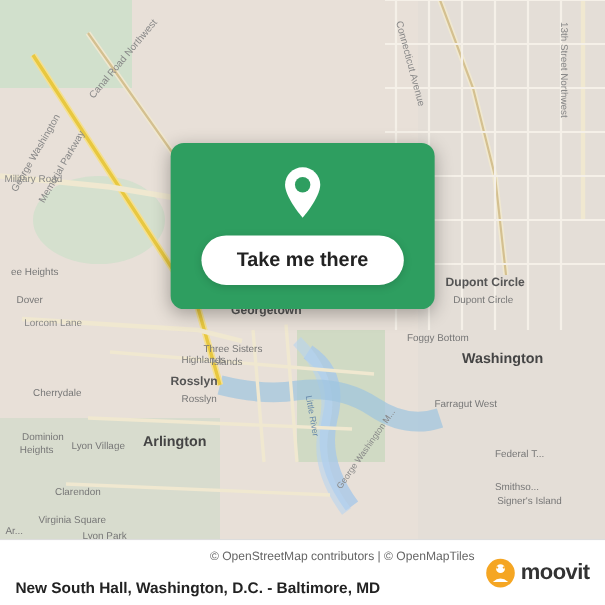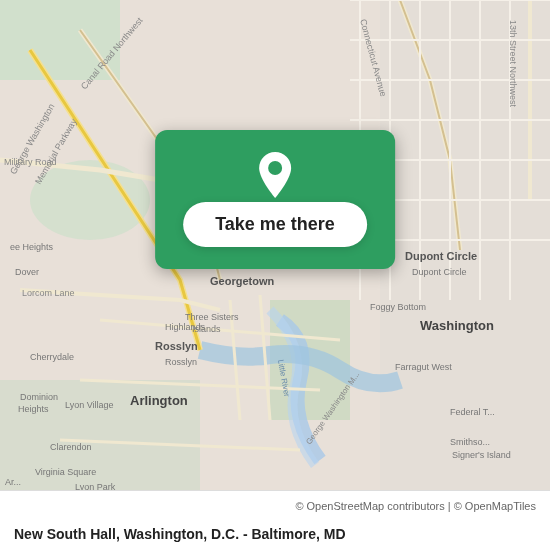--- a/index.html
+++ b/index.html
@@ -38,21 +38,21 @@
       gap: 0;
     }
 
     #green-card {
       background-color: #2e9e60;
       border-radius: 12px;
       padding: 18px 28px 22px 28px;
       display: flex;
       flex-direction: column;
       align-items: center;
-      gap: 0;
+      gap: 12px;
       box-shadow: 0 4px 16px rgba(0,0,0,0.3);
     }
 
     #location-icon-wrap {
       width: 54px;
       height: 54px;
       display: flex;
       align-items: center;
       justify-content: center;
     }
@@ -249,13 +249,25 @@
       <button id="take-me-there-btn">Take me there</button>
     </div>
   </div>
 </div>
 
 <div id="bottom-bar">
   <div class="bottom-text-col">
     <div id="attribution">© OpenStreetMap contributors | © OpenMapTiles</div>
     <div id="location-title">New South Hall, Washington, D.C. - Baltimore, MD</div>
   </div>
+  <div id="moovit-logo">
+
+    <svg id="moovit-icon" viewBox="0 0 28 28" xmlns="http://www.w3.org/2000/svg">
+      <circle cx="14" cy="14" r="13" fill="#f5a623"></circle>
+
+      <circle cx="14" cy="10" r="4" fill="white"></circle>
+      <path d="M7 22 Q14 16 21 22" fill="white"></path>
+      <circle cx="11" cy="9" r="1" fill="#f5a623"></circle>
+      <circle cx="17" cy="9" r="1" fill="#f5a623"></circle>
+    </svg>
+    <span id="moovit-text">moovit</span>
+  </div>
 </div>
 
 </body></html>

